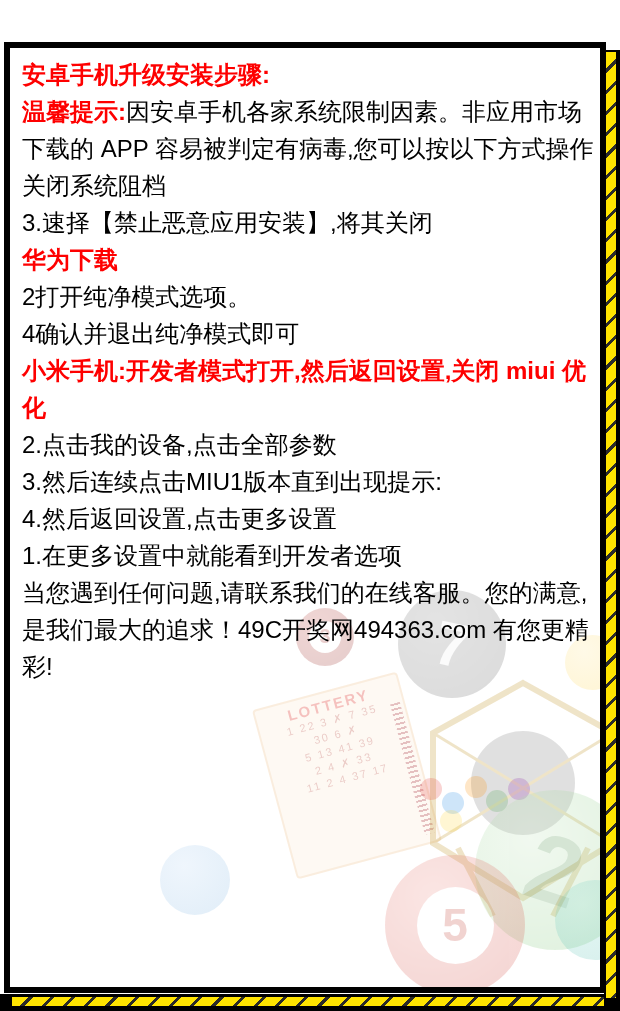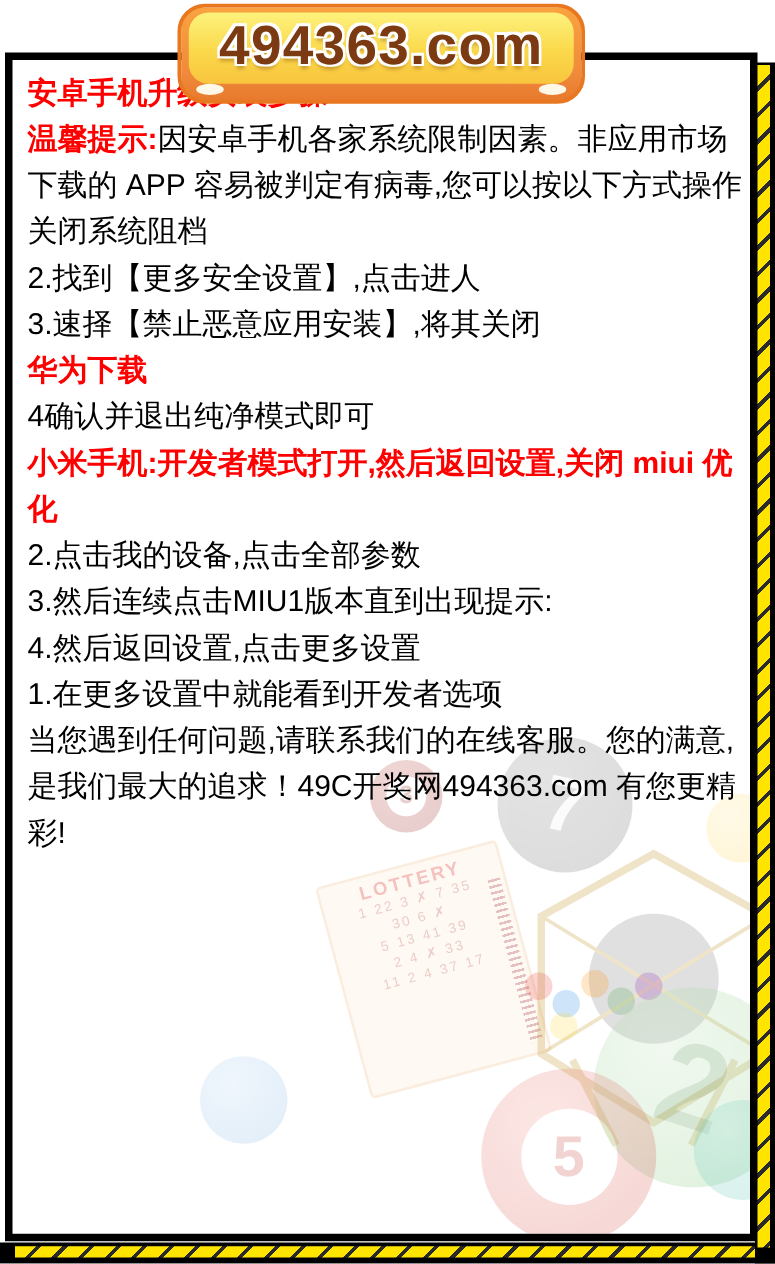--- a/index.html
+++ b/index.html
@@ -115,40 +115,34 @@
           </div>
       </div>
       <div class="ball ball-teal"></div>
       <div class="ball ball-blue"></div>
       <div class="ball blob-yellow"></div>
     </div>
 
     <div class="content" id="content-area">
         <p><span class="red">安卓手机升级安装步骤:</span></p>
         <p><span class="red">温馨提示:</span><span>因安卓手机各家系统限制因素。非应用市场下载的 APP 容易被判定有病毒,您可以按以下方式操作关闭系统阻档</span></p>
-        <p><span>2.找到【更多安全设置】,点击进人</span></p>
         <p><span>3.速择【禁止恶意应用安装】,将其关闭</span></p>
         <p><span class="red">华为下载</span></p>
+        <p><span>2打开纯净模式选项。</span></p>
         <p><span>4确认并退出纯净模式即可</span></p>
         <p><span class="red">小米手机:开发者模式打开,然后返回设置,关闭 miui 优化</span></p>
         <p><span>2.点击我的设备,点击全部参数</span></p>
         <p><span>3.然后连续点击MIU1版本直到出现提示:</span></p>
         <p><span>4.然后返回设置,点击更多设置</span></p>
         <p><span>1.在更多设置中就能看到开发者选项</span></p>
         <p><span>当您遇到任何问题,请联系我们的在线客服。您的满意,是我们最大的追求！49C开奖网494363.com 有您更精彩!</span></p>
       </div>
   </div>
 
   <div class="stripe-right">
     <div class="hatch"></div>
   </div>
   <div class="stripe-bottom">
     <div class="hatch"></div>
   </div>
 
-  <a class="banner-btn">
-    <span class="banner-face"></span>
-    <span class="banner-dot l"></span>
-    <span class="banner-dot r"></span>
-    <span class="banner-label">494363.com</span>
-  </a>
 
 </div>
 
 </body></html>

